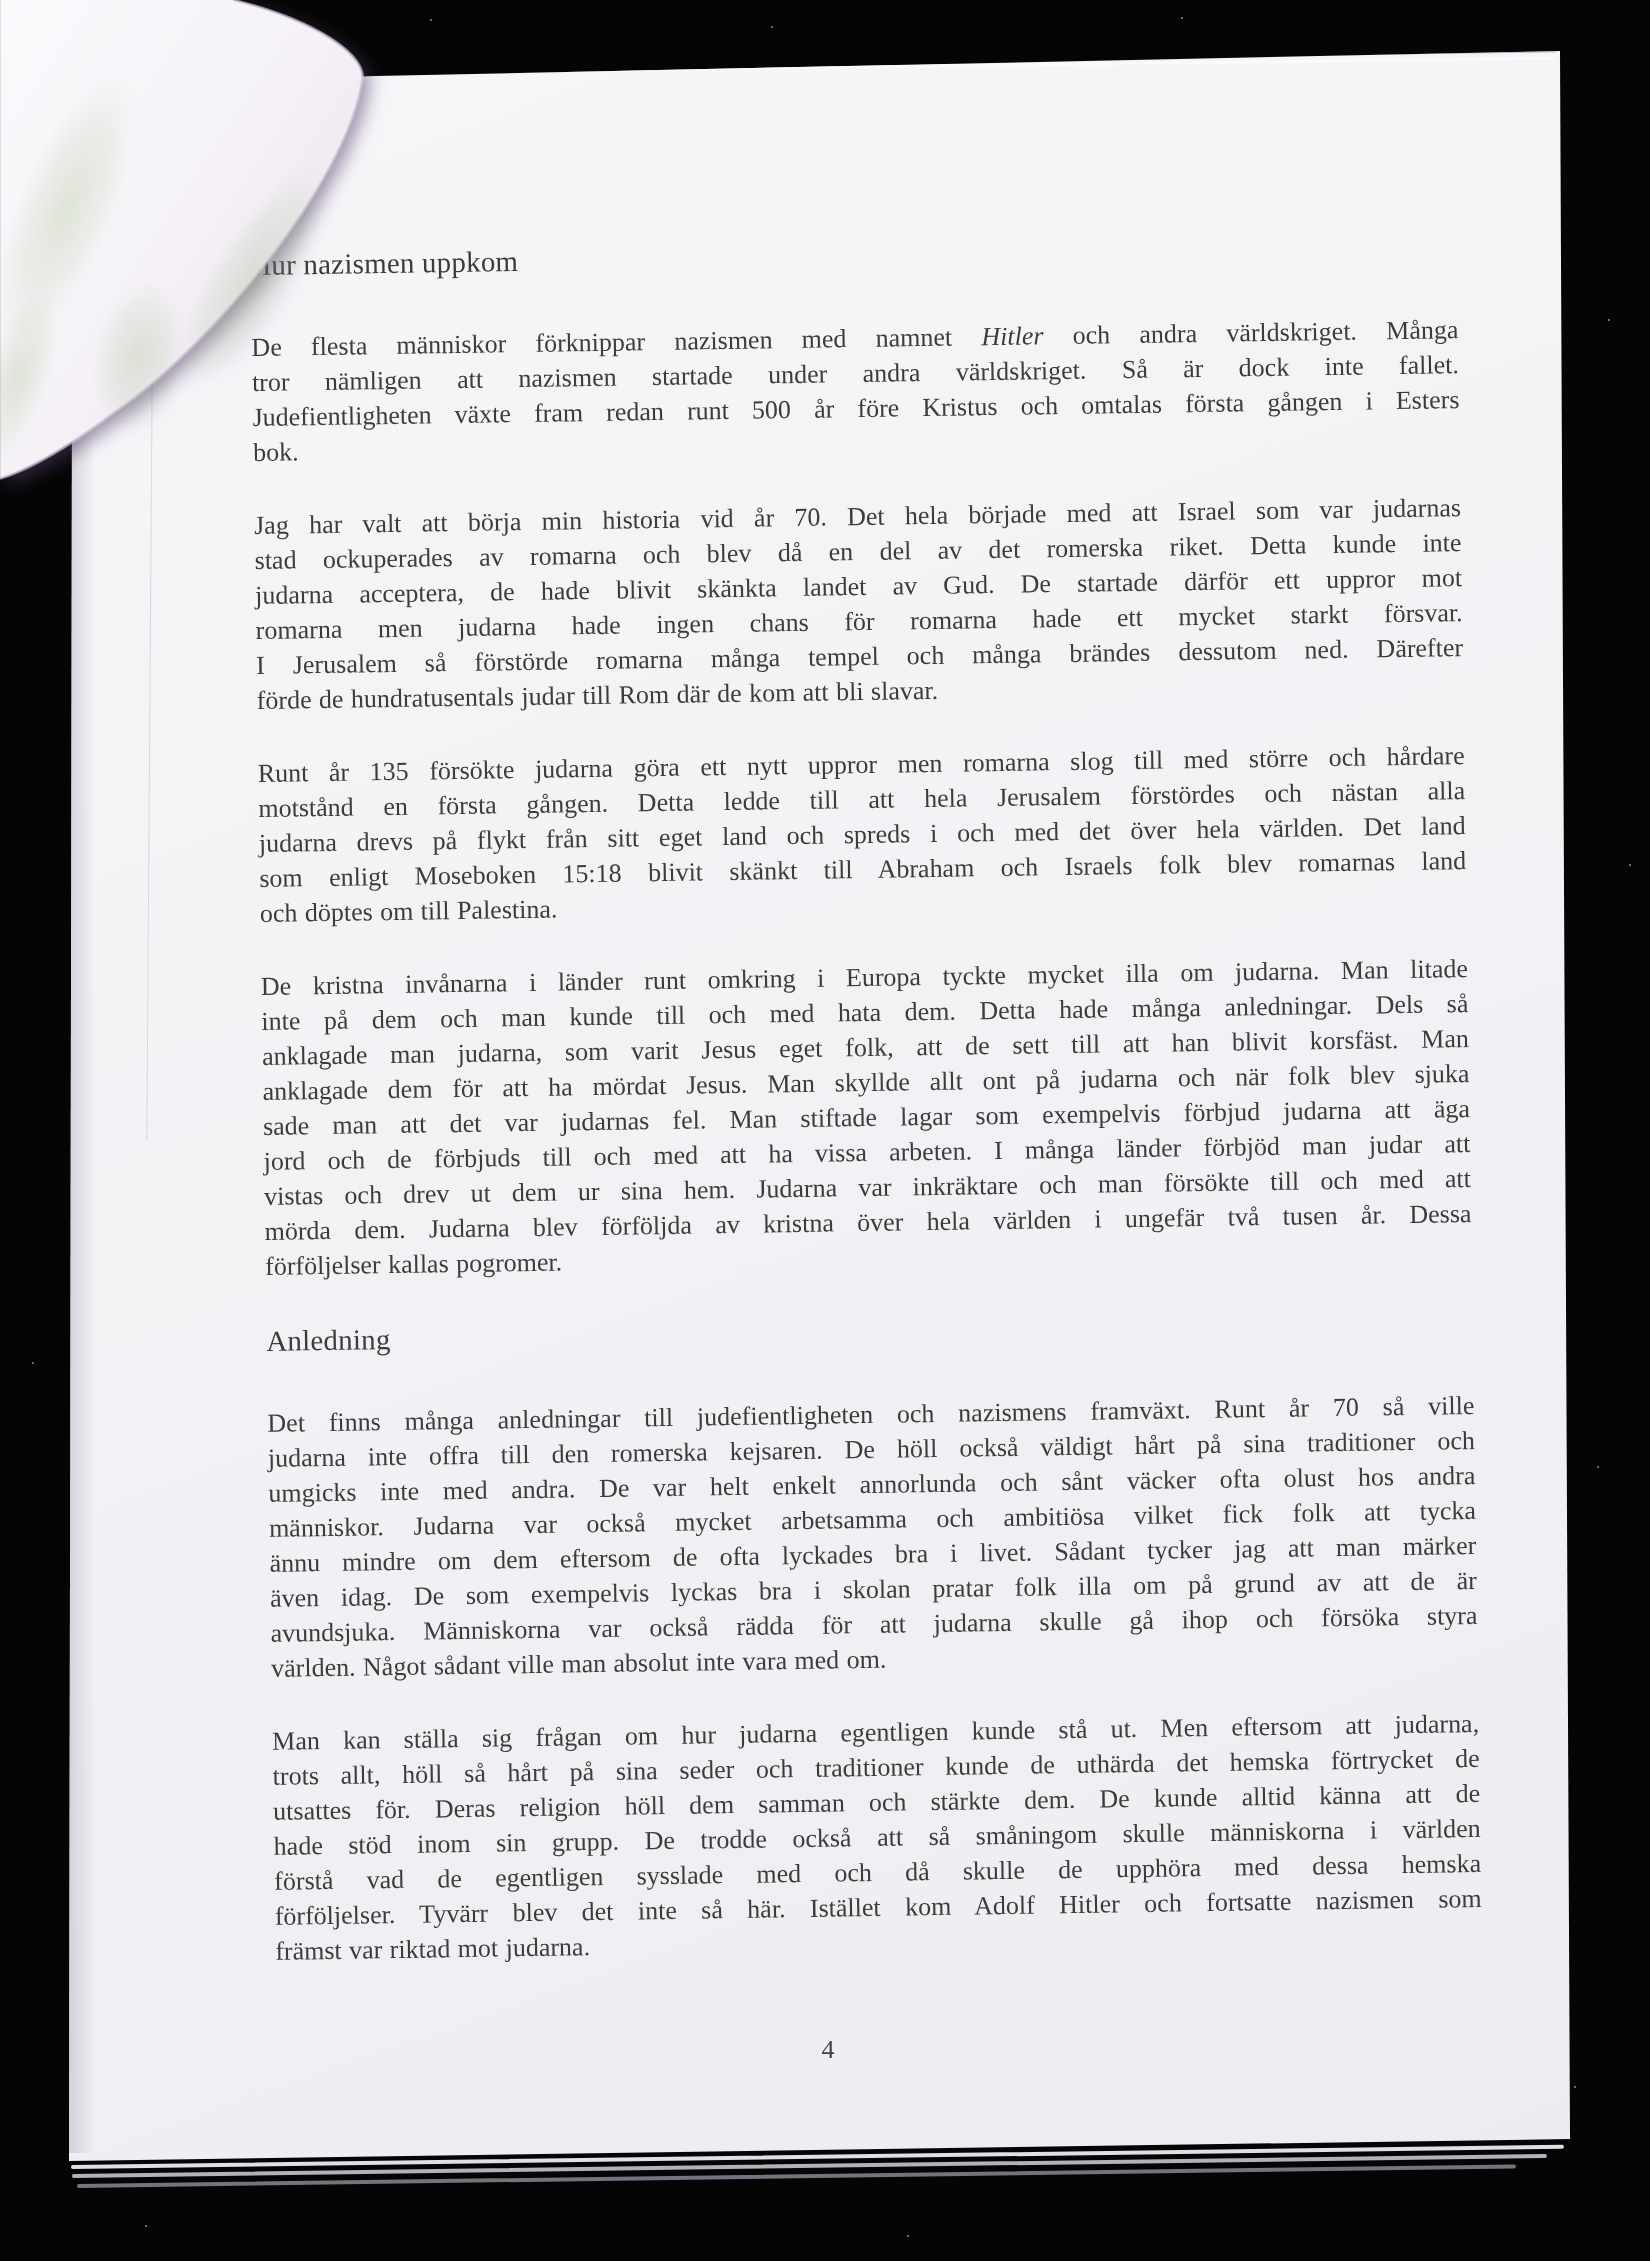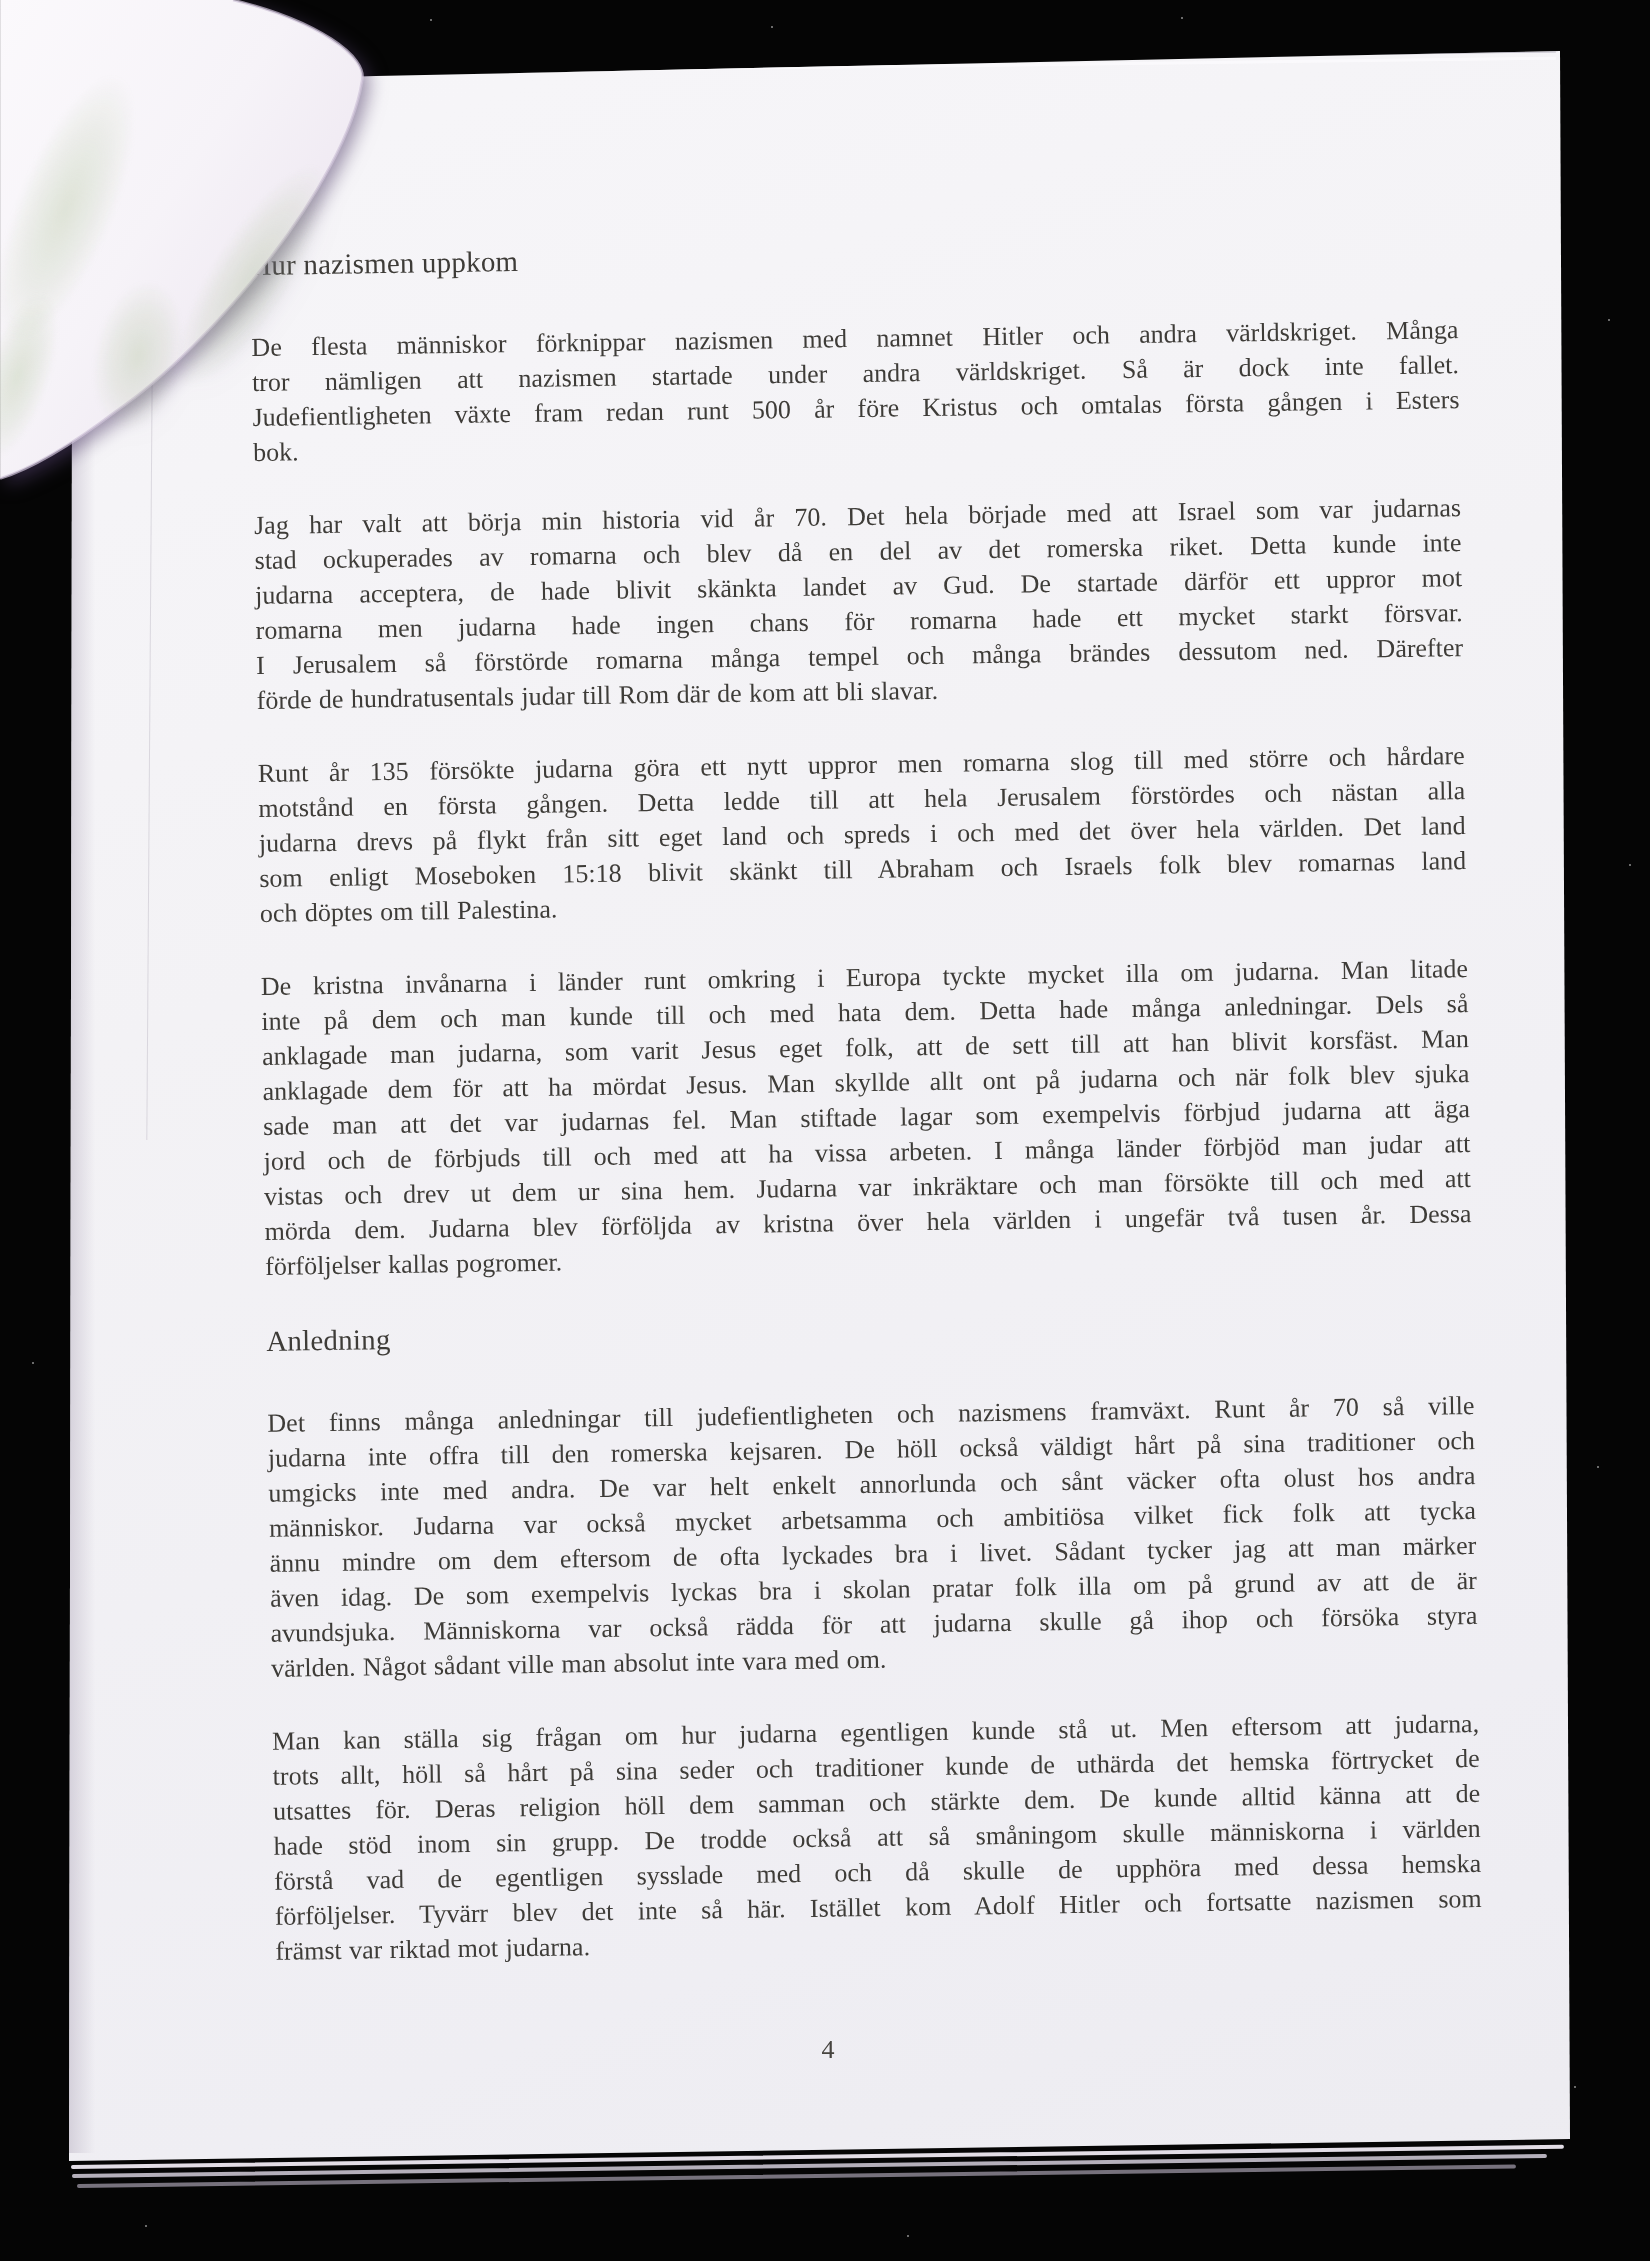--- a/index.html
+++ b/index.html
@@ -56,21 +56,21 @@
     letter-spacing: 0.2px;
   }
   .heading + .heading, .para + .heading { margin-top: 39px; }
   .para { margin: 0 0 38px 0; }
   .line {
     font-size: 26px; line-height: 35px;
     text-align: justify; text-align-last: justify;
     word-spacing: 0.9px;
   }
   .line.last { text-align-last: left; }
-  .italic { }
+  .italic { font-style: italic; }
   .page-number {
     position: absolute; left: 778px; top: 2035px; width: 100px;
     text-align: center; font-size: 26px; color: #46443f;
   }
   
   .fold-wrap {
     position: absolute; left: 0; top: 0; width: 543px; height: 588px;
     filter: drop-shadow(6.3px 6.3px 9px rgba(80,62,105,.55));
   }
   .fold-wrap svg { display: block; }

